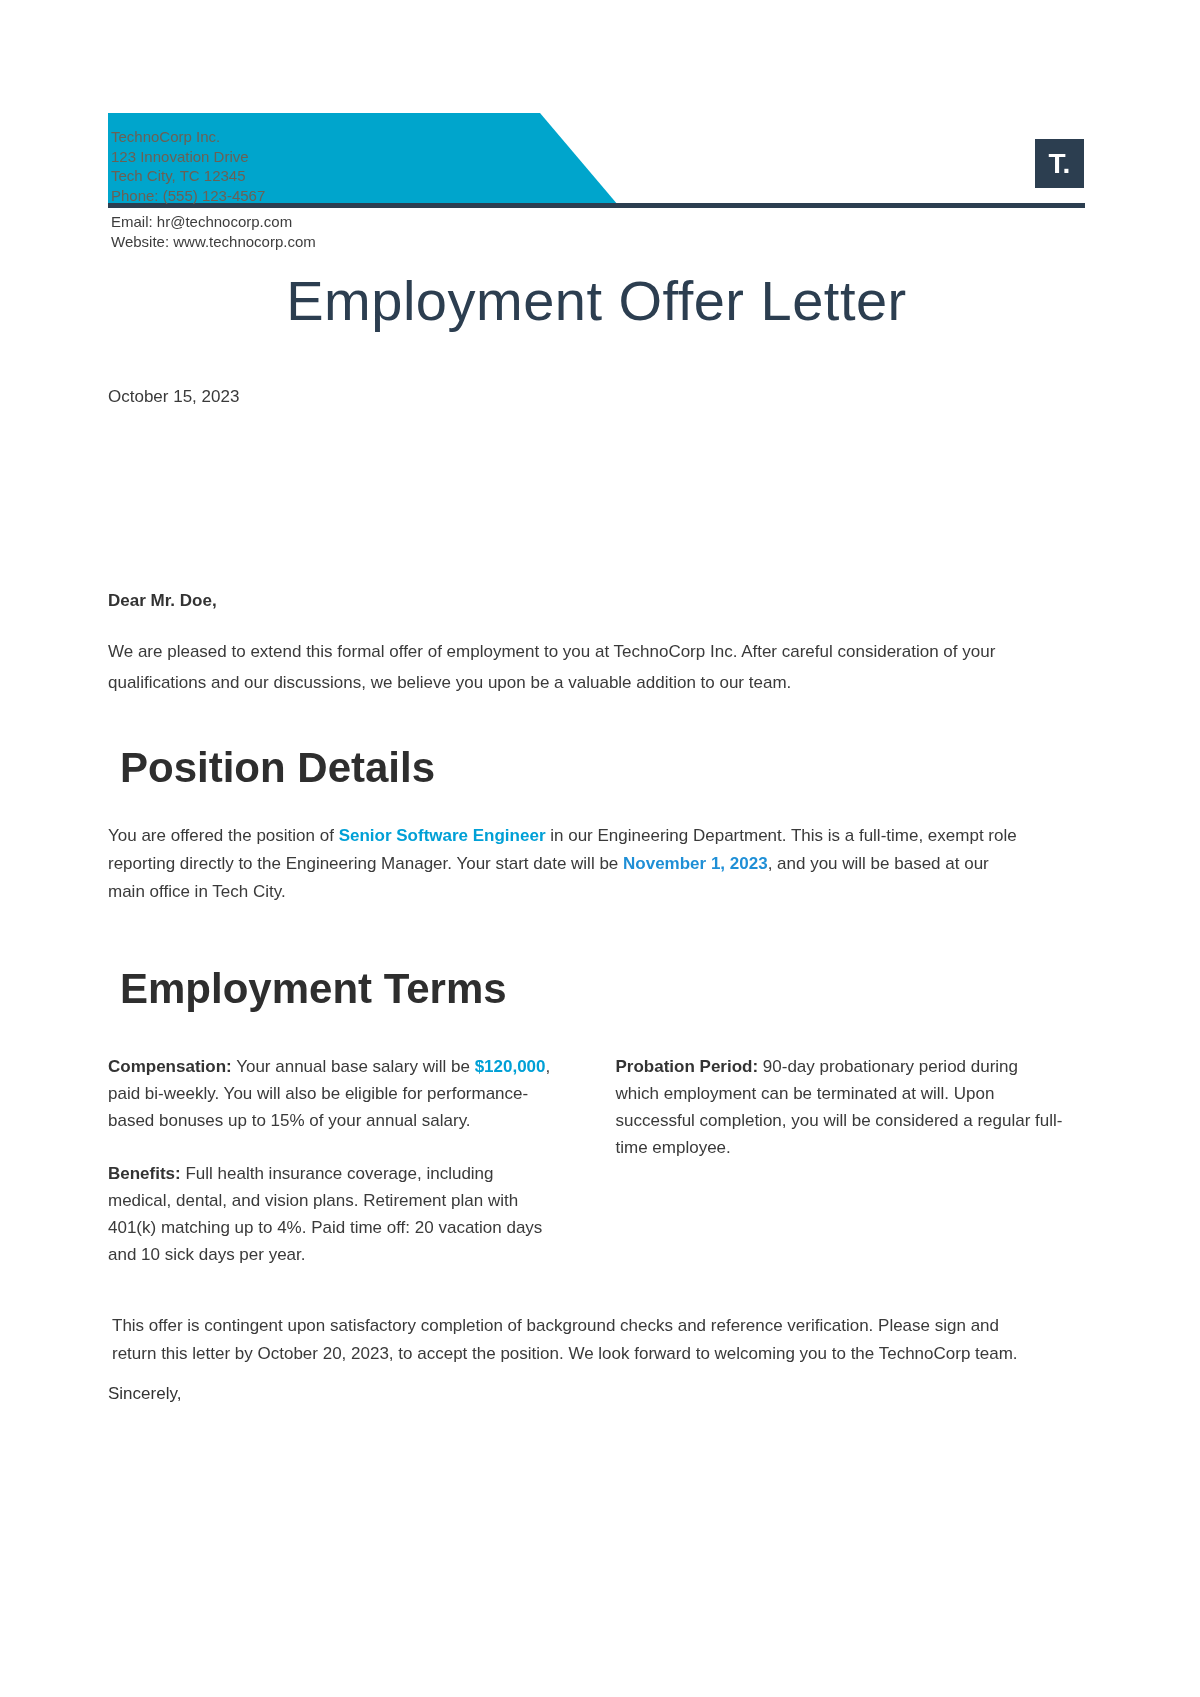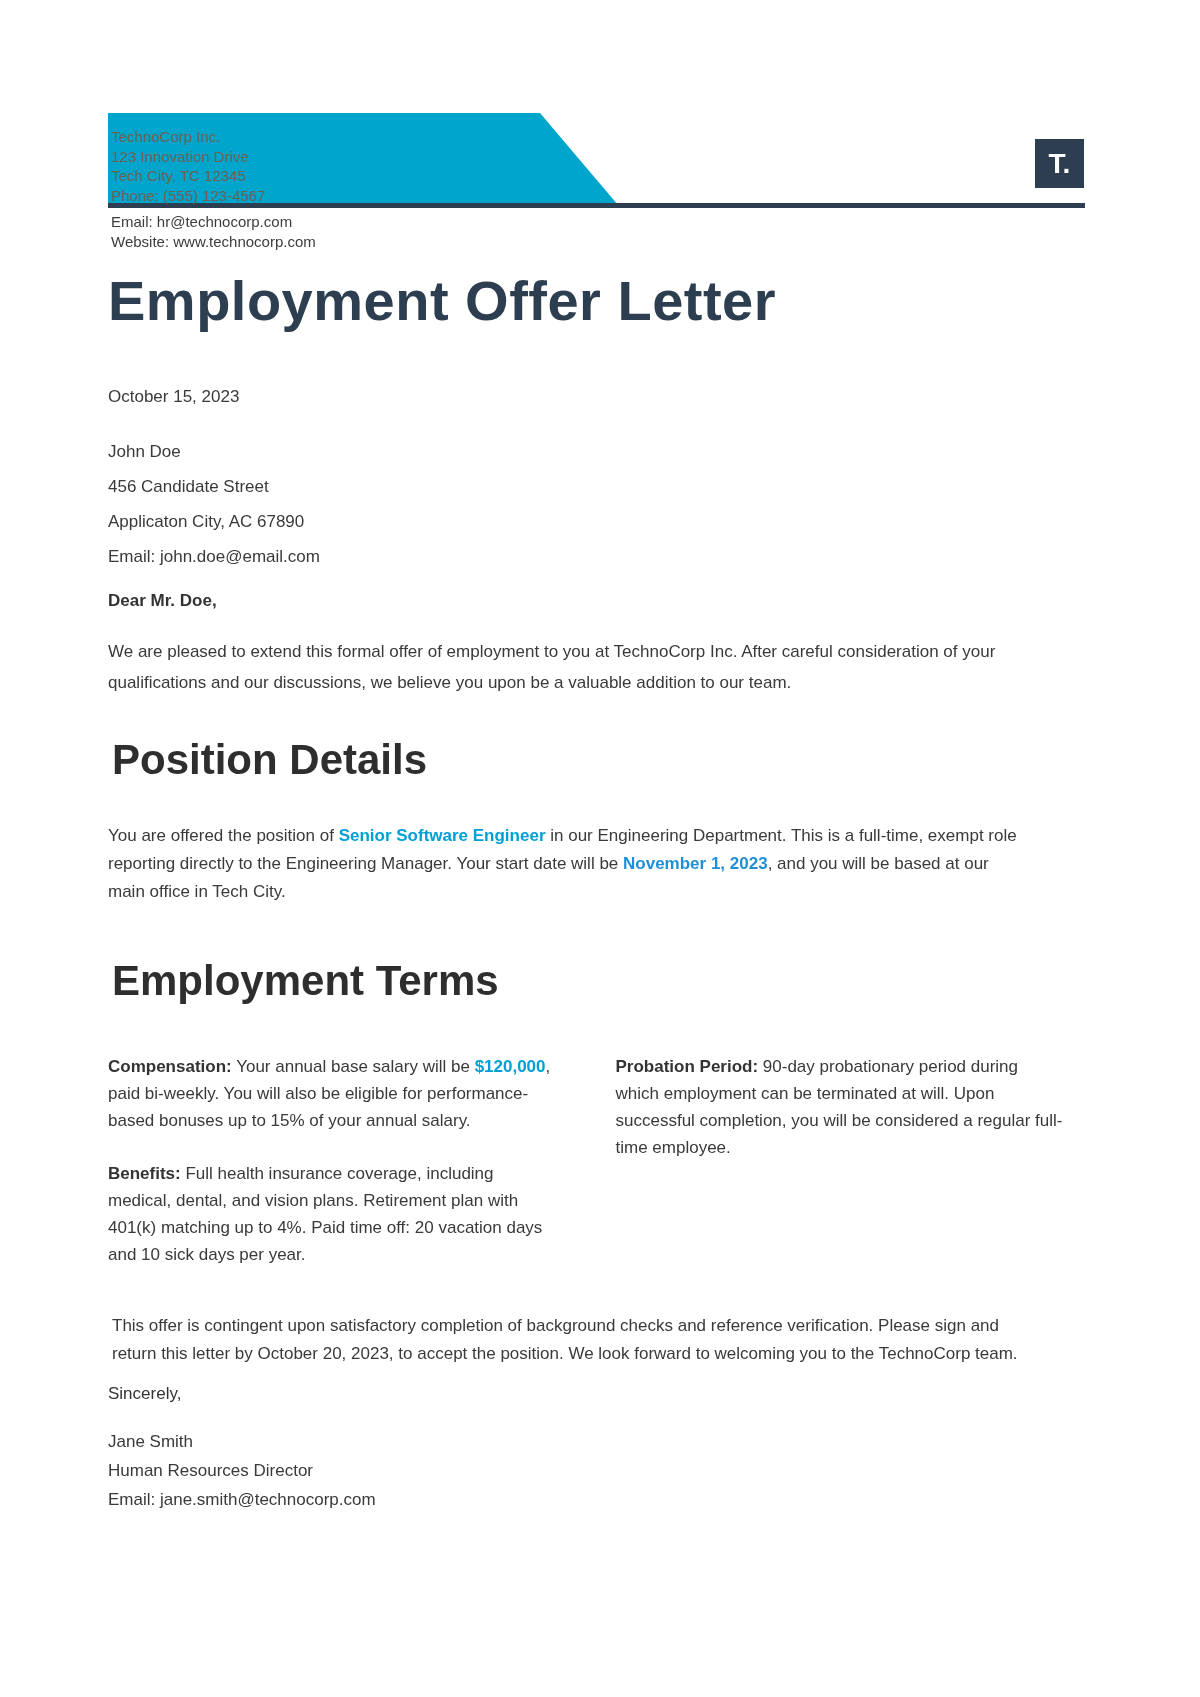--- a/index.html
+++ b/index.html
@@ -25,35 +25,35 @@
   .company {
     position:absolute; left:111px; top:127px; font-size:15px; line-height:19.5px;
     color:#6b6054;
   }
   .contact {
     position:absolute; left:111px; top:212px; font-size:15px; line-height:19.5px;
     color:#3d3d3d;
   }
   
   .title {
-    position:absolute; left:108px; top:268px; width:977px; 
-    font-size:56px; font-weight:bold; color:#2c3e50; letter-spacing:.5px;
+    position:absolute; left:108px; top:268px; width:977px; text-align:center;
+    font-size:56px; font-weight:normal; color:#2c3e50; letter-spacing:.5px;
     margin:0; white-space:nowrap;
   }
   
   .date { position:absolute; left:108px; top:387px; font-size:17px; }
   .recipient { position:absolute; left:108px; top:434px; font-size:17px; line-height:35px; }
   .salutation { position:absolute; left:108px; top:591px; font-size:17px; font-weight:bold; color:#333333; }
   .intro {
     position:absolute; left:108px; top:636px; width:990px; font-size:17px;
     line-height:31px; white-space:pre-line; margin:0;
   }
   .h2 {
     position:absolute; left:108px; font-size:42px; font-weight:bold;
-    color:#2e2e2e; margin:4px; white-space:nowrap;
+    color:#2e2e2e; margin:12px; white-space:nowrap;
   }
   .h2-position { top:732px; }
   .h2-terms { top:953px; }
   .position-para {
     position:absolute; left:108px; top:822px; width:990px; font-size:17px;
     line-height:28px; white-space:pre-line; margin:0;
   }
   .columns {
     position:absolute; left:108px; top:1053px; width:977px;
     display:grid; grid-template-columns:1fr 1fr; column-gap:38px;
@@ -96,26 +96,20 @@
 
   <div class="contact">
     <div>Email: hr@technocorp.com</div>
     <div>Website: www.technocorp.com</div>
   </div>
 
   <h1 class="title">Employment Offer Letter</h1>
 
   <div class="date">October 15, 2023</div>
 
-  <div class="recipient">
-    <div>John Doe</div>
-    <div>456 Candidate Street</div>
-    <div>Applicaton City, AC 67890</div>
-    <div>Email: john.doe@email.com</div>
-  </div>
 
   <div class="salutation">Dear Mr. Doe,</div>
 
   <p class="intro">We are pleased to extend this formal offer of employment to you at TechnoCorp Inc. After careful consideration of your
 qualifications and our discussions, we believe you upon be a valuable addition to our team.</p>
 
   <h2 class="h2 h2-position">Position Details</h2>
 
   <p class="position-para"><span>You are offered the position of </span><span class="hl-cyan">Senior Software Engineer</span><span> in our Engineering Department. This is a full-time, exempt role
 reporting directly to the Engineering Manager. Your start date will be </span><span class="hl-blue">November 1, 2023</span><span>, and you will be based at our
@@ -139,20 +133,15 @@
 successful completion, you will be considered a regular full-
 time employee.</span></p>
     </div>
   </div>
 
   <p class="closing">This offer is contingent upon satisfactory completion of background checks and reference verification. Please sign and
 return this letter by October 20, 2023, to accept the position. We look forward to welcoming you to the TechnoCorp team.</p>
 
   <div class="signoff">Sincerely,</div>
 
-  <div class="signature">
-    <div>Jane Smith</div>
-    <div>Human Resources Director</div>
-    <div>Email: jane.smith@technocorp.com</div>
-  </div>
 
 
 </div>
 
 </body></html>

